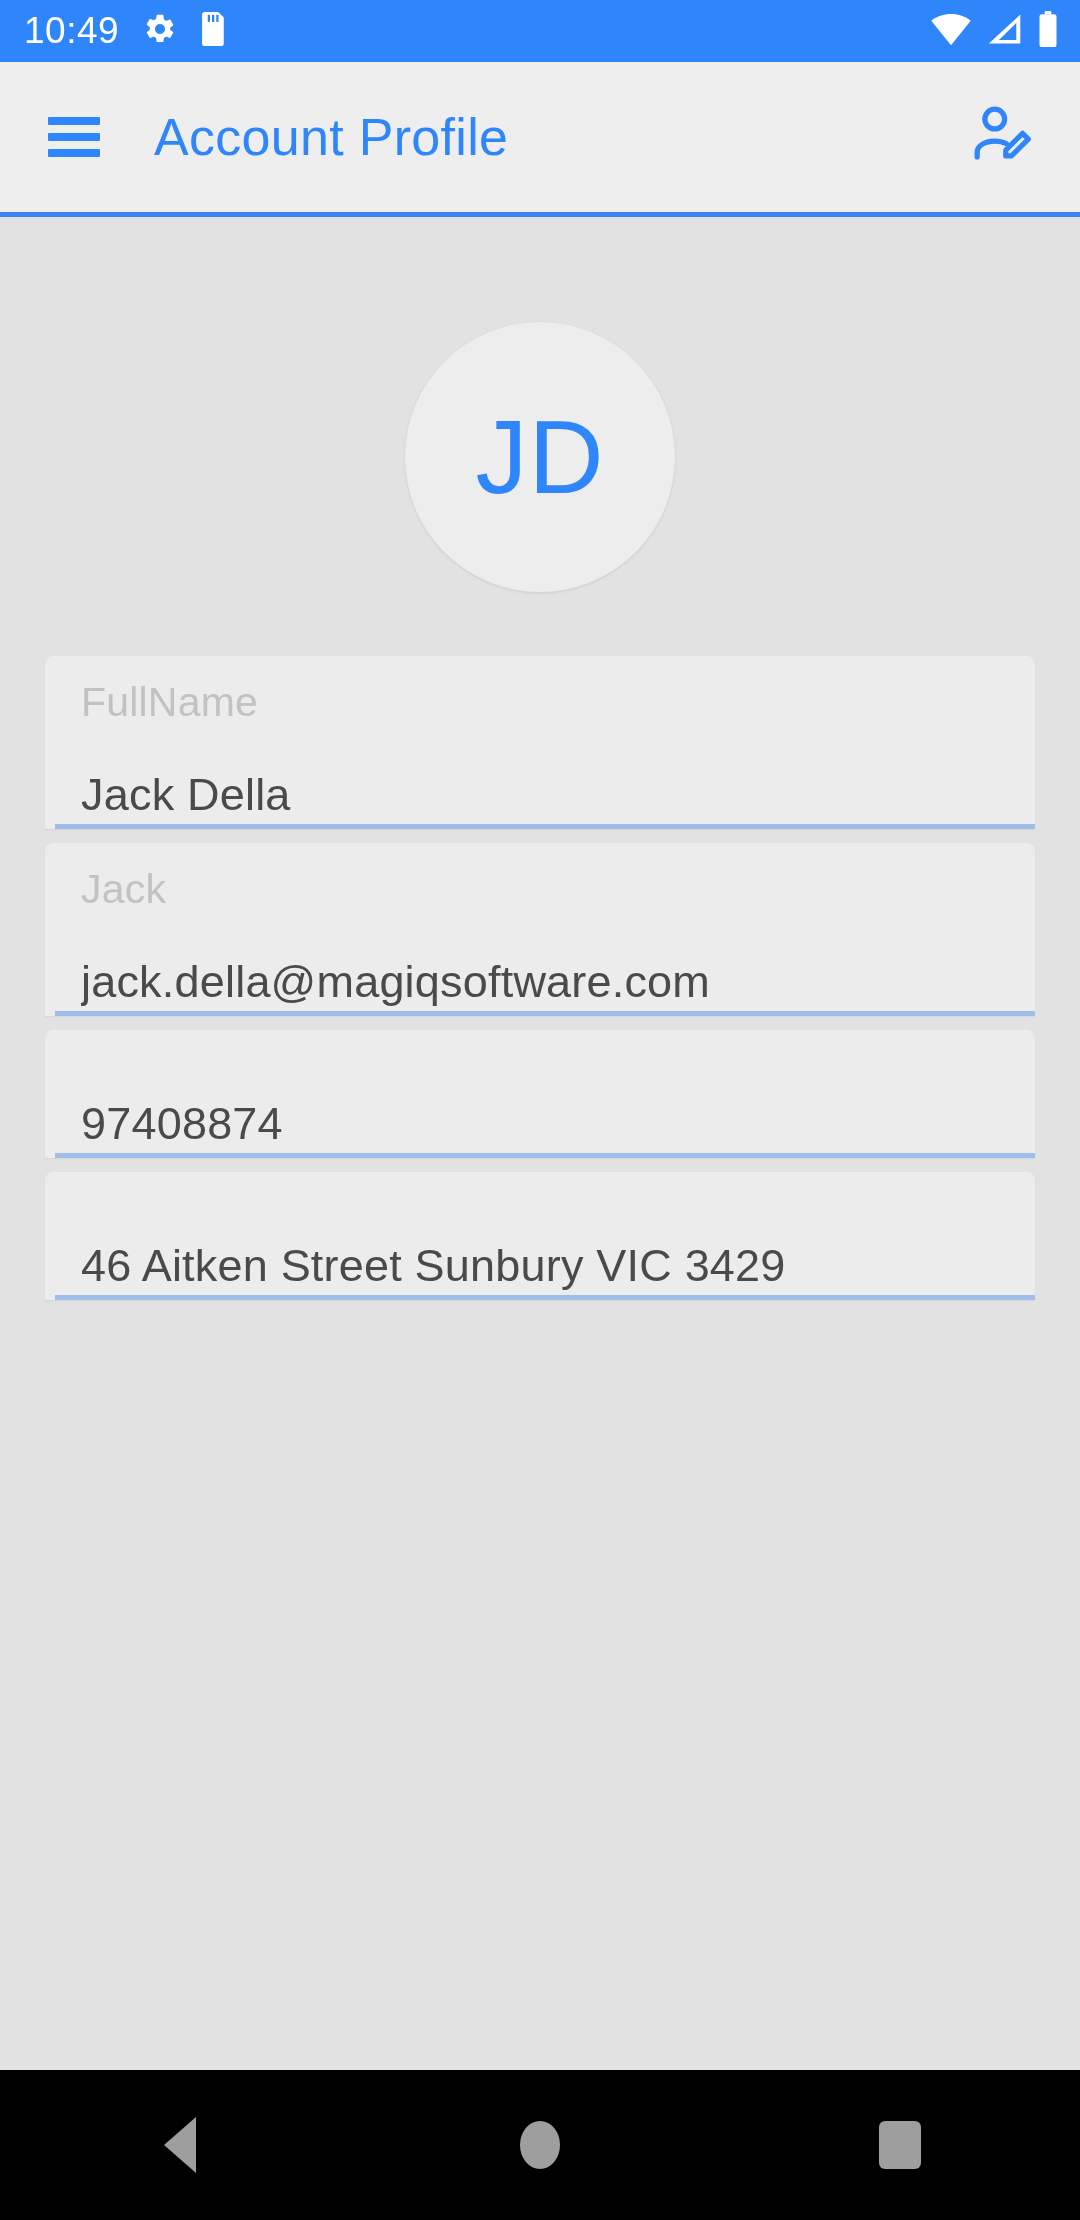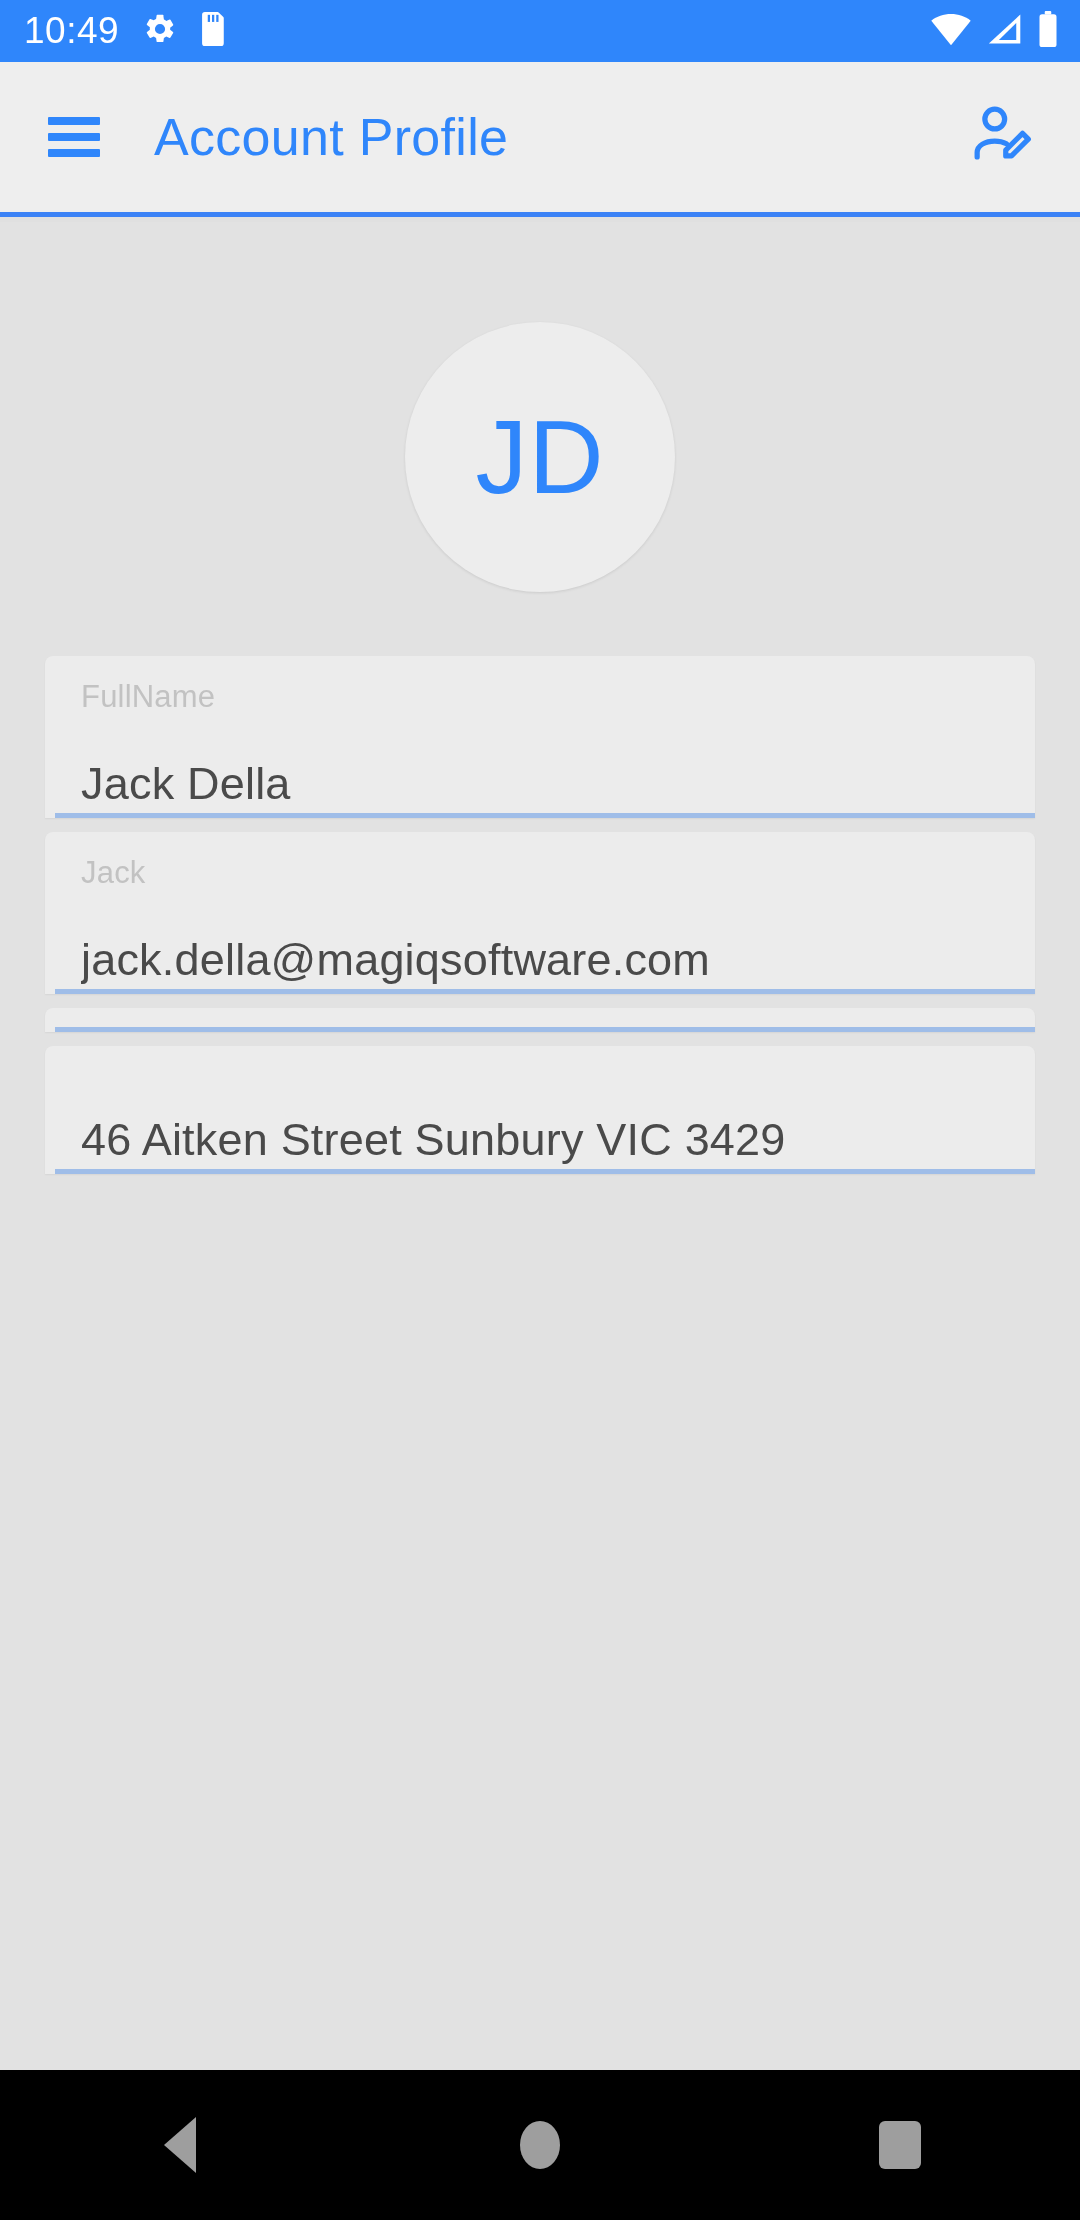--- a/index.html
+++ b/index.html
@@ -71,21 +71,21 @@
   .field-card {
     background:#ececec;
     border-radius:8px 8px 0 0;
     box-shadow:0 1px 2px rgba(0,0,0,0.06);
     padding:24px 36px 0 36px;
     margin-bottom:14px;
     position:relative;
   }
   .field-label {
     color:#c2c2c2;
-    font-size:31px;
+    font-size:41px;
     font-weight:400;
     letter-spacing:0.2px;
     line-height:1.1;
   }
   .field-value {
     color:#4a4a4a;
     font-size:45px;
     font-weight:400;
     letter-spacing:0.2px;
     padding:44px 0 8px 0;
@@ -190,20 +190,21 @@
         <div class="field-underline"></div>
       </div>
 
       <div class="field-card">
         <div class="field-label">Jack</div>
         <div class="field-value">jack.della@magiqsoftware.com</div>
         <div class="field-underline"></div>
       </div>
 
       <div class="field-card">
+        <div class="field-value">97408874</div>
         <div class="field-underline"></div>
       </div>
 
       <div class="field-card">
         <div class="field-value">46 Aitken Street Sunbury VIC 3429</div>
         <div class="field-underline"></div>
       </div>
 
     </div>
   </div>

